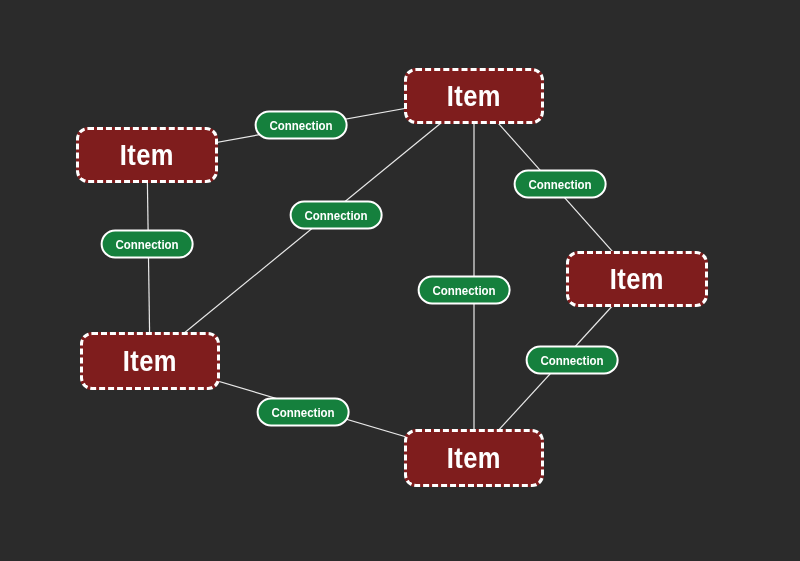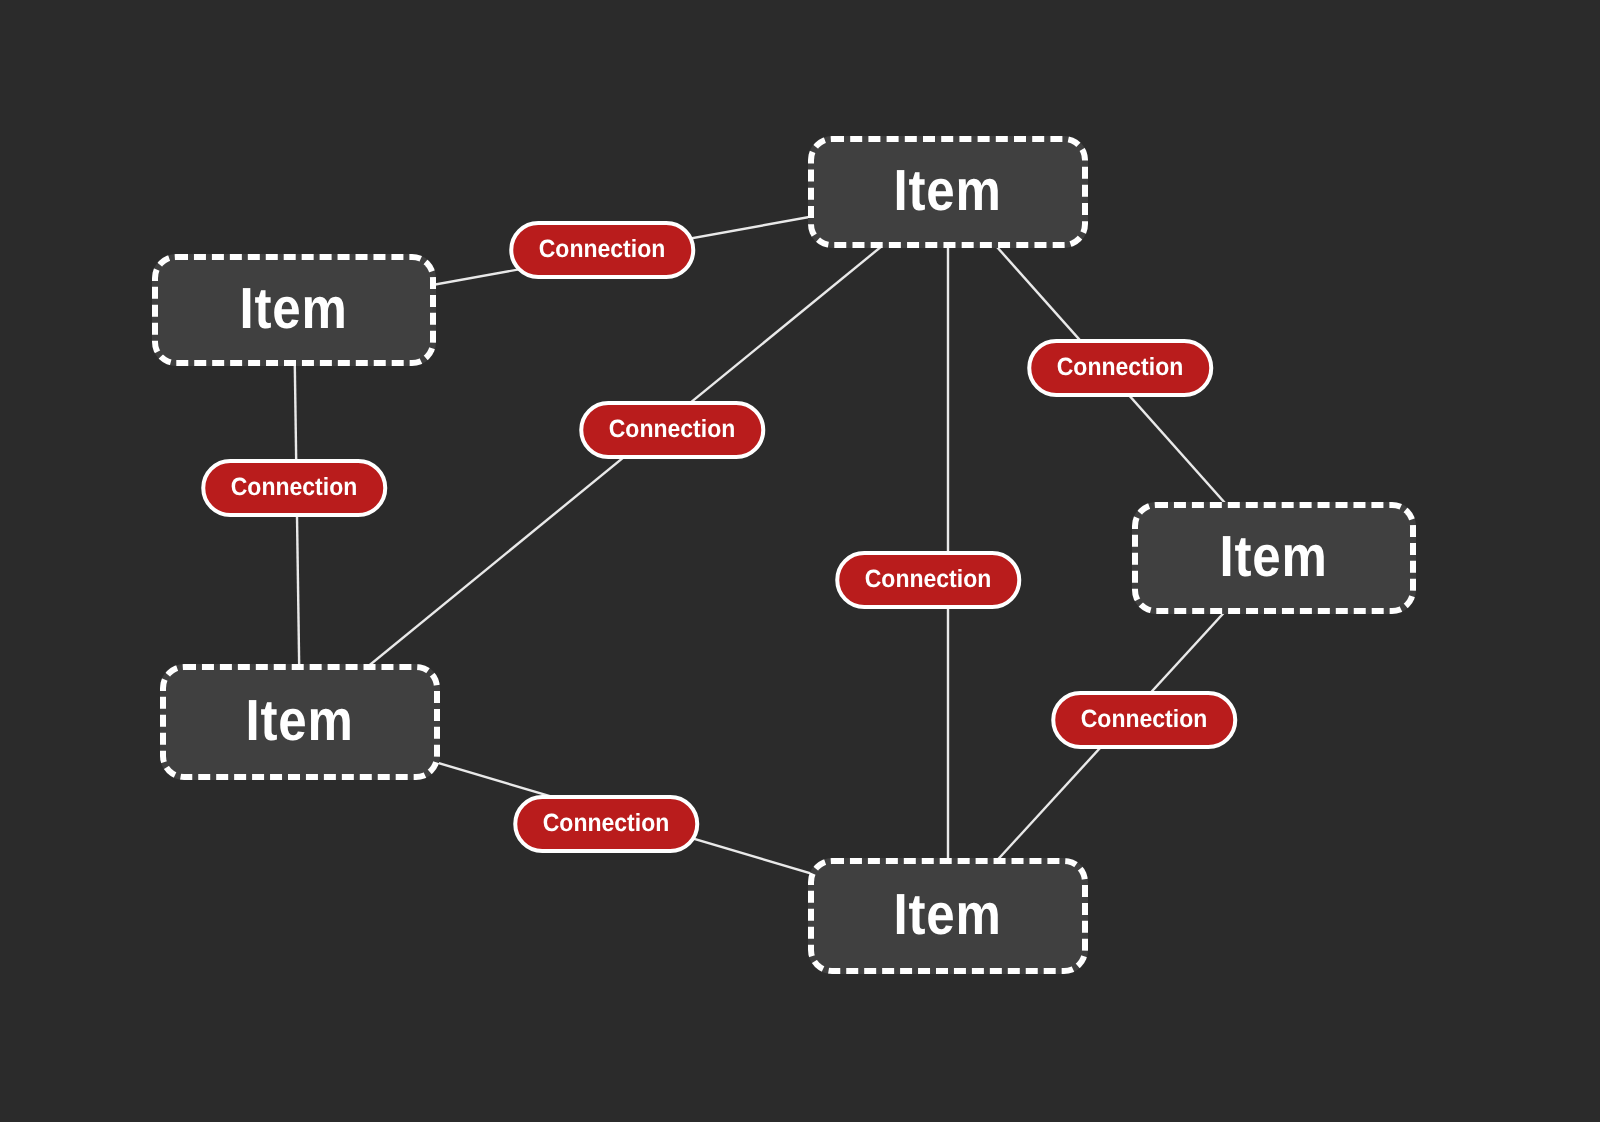--- a/index.html
+++ b/index.html
@@ -20,41 +20,41 @@
     left: 0;
     top: 0;
   }
   .edge-layer line {
     stroke: #e9e9e9;
     stroke-width: 1.2;
   }
   .node {
     position: absolute;
     box-sizing: border-box;
-    background: #404040;
+    background: #7f1d1d;
     border: 3px dashed #ffffff;
     border-radius: 12px;
     display: flex;
     align-items: center;
     justify-content: center;
     color: #ffffff;
     cursor: pointer;
   }
   .node .node-label {
     font-size: 29px;
     font-weight: 700;
     letter-spacing: 0.5px;
     transform: scaleX(0.88);
     white-space: nowrap;
   }
   .edge-label {
     position: absolute;
     transform: translate(-50%, -50%);
     box-sizing: border-box;
-    background: #b91c1c;
+    background: #15803d;
     border: 2px solid #ffffff;
     border-radius: 999px;
     padding: 3px 10px 4px 10px;
     color: #ffffff;
     white-space: nowrap;
   }
   .edge-label .edge-label-text {
     font-size: 12.5px;
     font-weight: 700;
     display: inline-block;

